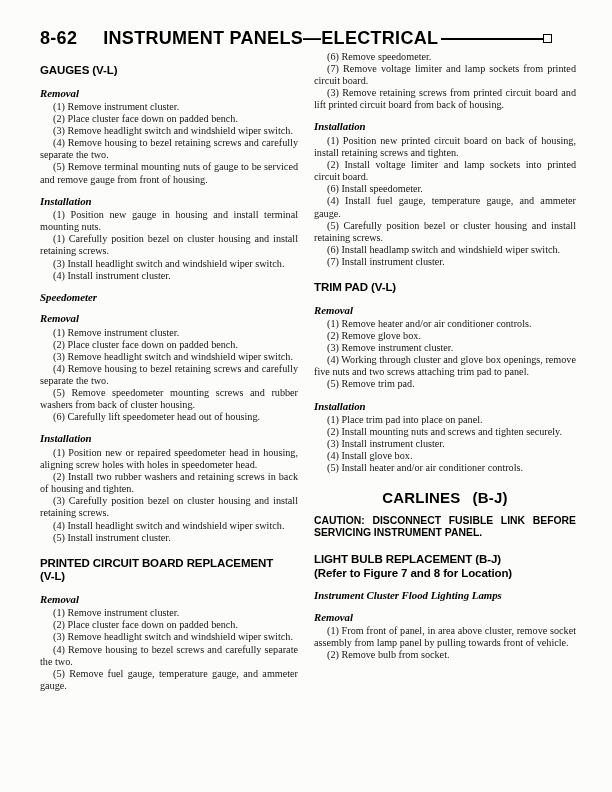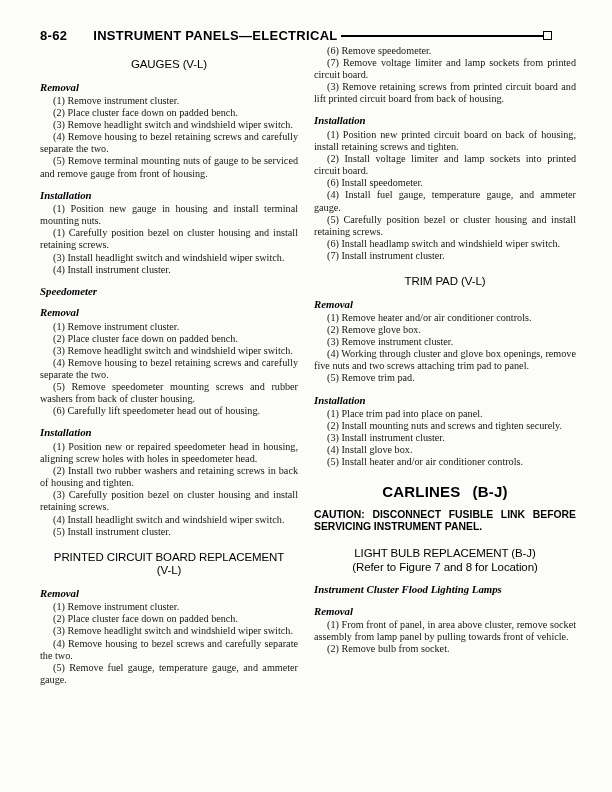--- a/index.html
+++ b/index.html
@@ -10,21 +10,21 @@
     background: #fcfcfa;
     box-sizing: border-box;
     padding: 28px 36px 20px 40px;
     overflow: hidden;
     color: #151515;
   }
   
   .running-header {
     display: flex; align-items: center;
     font-family: "Liberation Sans", sans-serif;
-    font-weight: bold; font-size: 13px; letter-spacing: 0.3px;
+    font-weight: bold; font-size: 18px; letter-spacing: 0.3px;
     color: #000;
     margin-bottom: 2px;
   }
   .running-header .pagenum { margin-right: 26px; }
   .running-header .rule {
     flex: 1; height: 0;
     border-top: 2.2px solid #000;
     margin-left: 3px;
   }
   .running-header .end-square {
@@ -36,25 +36,24 @@
   
   .columns { display: flex; gap: 16px; }
   .col { box-sizing: border-box; }
   .col.left  { width: 258px; }
   .col.right { width: 262px; }
 
   
   .block { margin: 0; }
   .heading {
     font-family: "Liberation Sans", sans-serif;
-    font-weight: normal; font-size: 11.5px; line-height: 13.5px;
+    font-weight: bold; font-size: 11.5px; line-height: 13.5px;
     letter-spacing: -0.1px; color: #000;
     margin: 13px 0 4px 0;
     white-space: pre-line;
-    text-align: center;
   }
   .subheading {
     font-family: Liberation Serif, serif;
     font-weight: bold; font-style: italic;
     font-size: 10.8px; line-height: 12.5px; color: #000;
     margin: 9px 0 2px 0;
   }
   .step {
     font-family: "Liberation Serif", serif;
     font-size: 10.2px; line-height: 12.1px;

